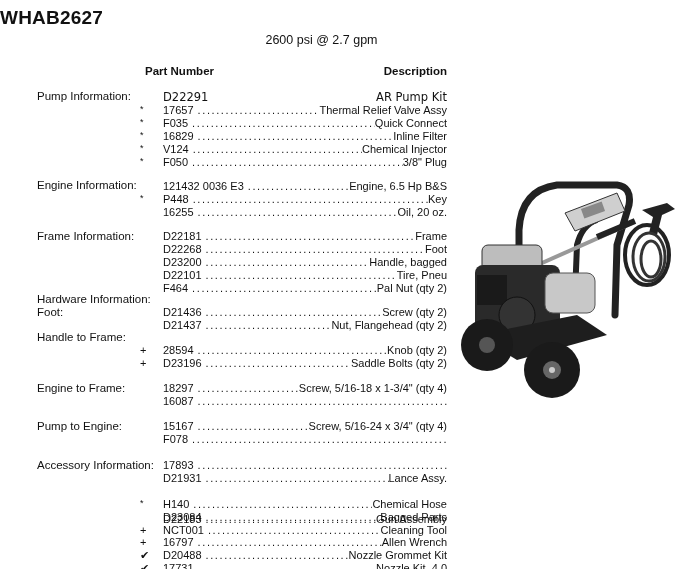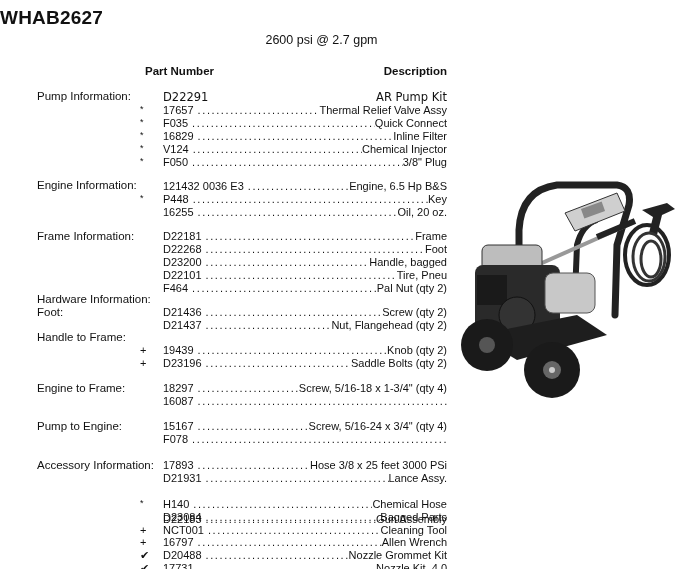--- a/index.html
+++ b/index.html
@@ -167,21 +167,21 @@
       <span class="mark"></span>
       <span class="line">
         <span class="pn">D21437</span>
         <span class="dots">....................................................................................</span>
         <span class="desc">Nut, Flangehead (qty 2)</span>
       </span>
     </div>
     <div class="row" style="top: 344px;">
       <span class="mark">+</span>
       <span class="line">
-        <span class="pn">19439</span>
+        <span class="pn">28594</span>
         <span class="dots">....................................................................................</span>
         <span class="desc">Knob (qty 2)</span>
       </span>
     </div>
     <div class="row" style="top: 357px;">
       <span class="mark">+</span>
       <span class="line">
         <span class="pn">D23196</span>
         <span class="dots">....................................................................................</span>
         <span class="desc">Saddle Bolts (qty 2)</span>
@@ -215,21 +215,20 @@
       <span class="line">
         <span class="pn">F078</span>
         <span class="dots">....................................................................................</span>
       </span>
     </div>
     <div class="row" style="top: 459px;">
       <span class="mark"></span>
       <span class="line">
         <span class="pn">17893</span>
         <span class="dots">....................................................................................</span>
-        <span class="desc">Hose 3/8 x 25 feet 3000 PSi</span>
       </span>
     </div>
     <div class="row" style="top: 471.9px;">
       <span class="mark"></span>
       <span class="line">
         <span class="pn">D21931</span>
         <span class="dots">....................................................................................</span>
         <span class="desc">Lance Assy.</span>
       </span>
     </div>

